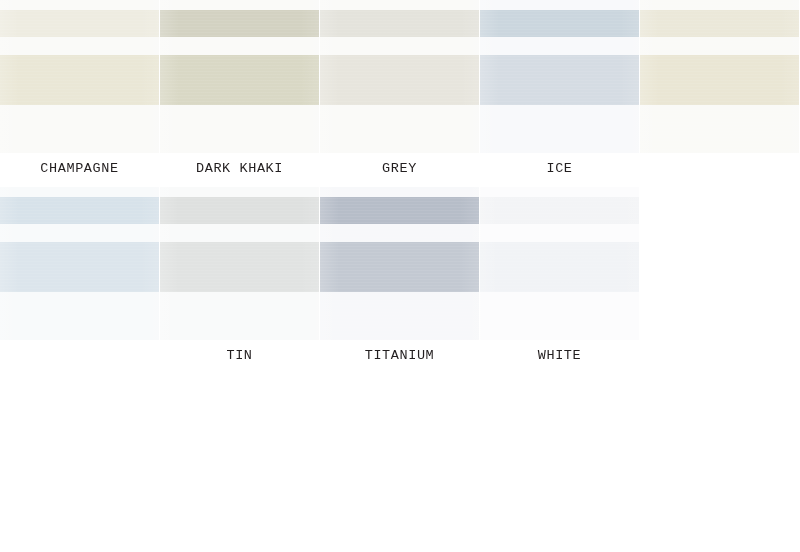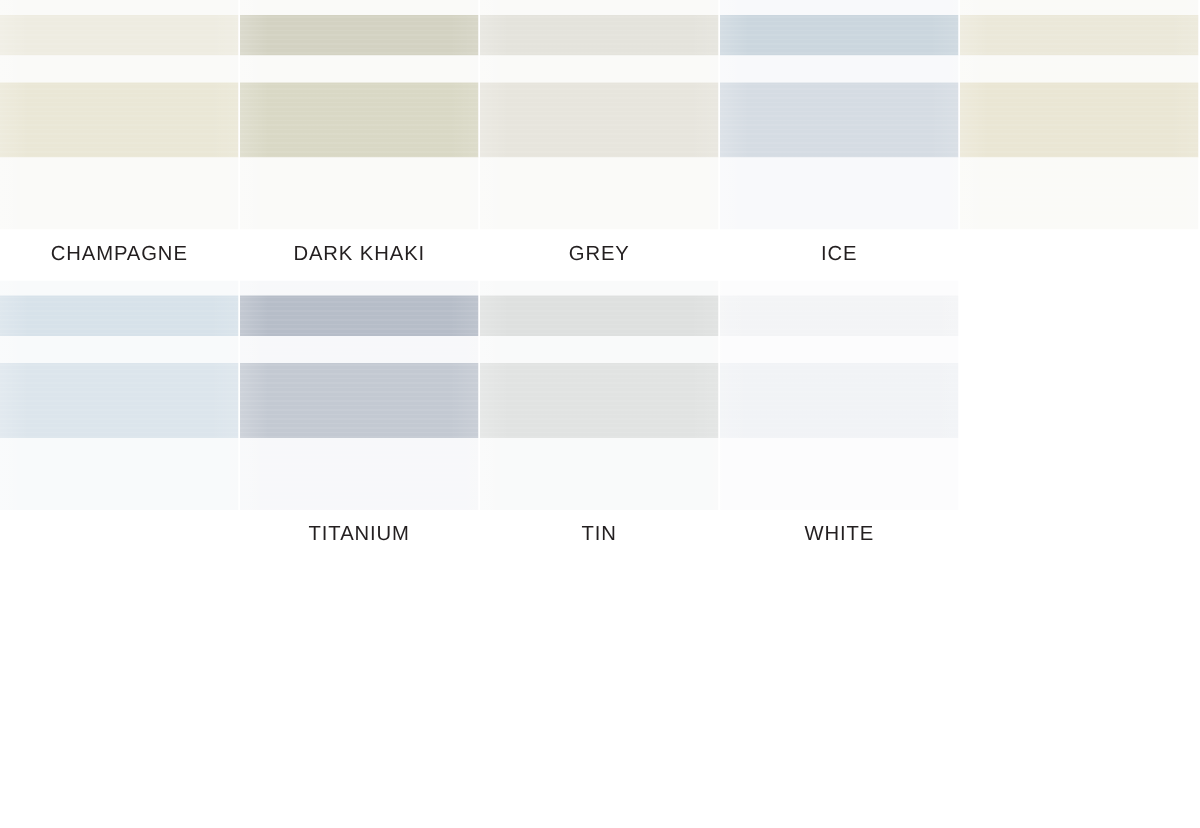--- a/index.html
+++ b/index.html
@@ -88,20 +88,21 @@
 
   .swatch-label {
     text-align: center;
     font-size: 13.5px;
     letter-spacing: 0.6px;
     color: #231f20;
     padding-top: 9px;
     padding-bottom: 9px;
     line-height: 1;
     white-space: nowrap;
+    font-family: Liberation Mono, monospace;
   }
 </style>
 </head>
 <body>
 
 <div id="swatch-grid">
     <div class="swatch-cell">
       <div class="swatch-sample">
         <div class="band band-top-white" style="background: rgb(250, 250, 248);"></div>
         <div class="band band-thin" style="background: rgb(238, 236, 225);"></div>
@@ -166,44 +167,44 @@
         <div class="band band-thin" style="background: rgb(215, 226, 234);"></div>
         <div class="band band-gap-white" style="background: rgb(248, 250, 251);"></div>
         <div class="band band-thick" style="background: rgb(220, 229, 236);"></div>
         <div class="band band-bottom-white" style="background: rgb(248, 250, 251);"></div>
         <div class="weave"></div>
         <div class="sheen"></div>
       </div>
     </div>
     <div class="swatch-cell">
       <div class="swatch-sample">
+        <div class="band band-top-white" style="background: rgb(249, 250, 250);"></div>
+        <div class="band band-thin" style="background: rgb(222, 224, 223);"></div>
+        <div class="band band-gap-white" style="background: rgb(249, 250, 250);"></div>
+        <div class="band band-thick" style="background: rgb(225, 227, 226);"></div>
+        <div class="band band-bottom-white" style="background: rgb(249, 250, 250);"></div>
+        <div class="weave"></div>
+        <div class="sheen"></div>
+      </div>
+      <div class="swatch-label">TIN</div>
+    </div>
+    <div class="swatch-cell">
+      <div class="swatch-sample">
         <div class="band band-top-white" style="background: rgb(247, 248, 250);"></div>
         <div class="band band-thin" style="background: rgb(182, 189, 200);"></div>
         <div class="band band-gap-white" style="background: rgb(247, 248, 250);"></div>
         <div class="band band-thick" style="background: rgb(195, 201, 210);"></div>
         <div class="band band-bottom-white" style="background: rgb(247, 248, 250);"></div>
         <div class="weave"></div>
         <div class="sheen"></div>
       </div>
       <div class="swatch-label">TITANIUM</div>
     </div>
     <div class="swatch-cell">
       <div class="swatch-sample">
-        <div class="band band-top-white" style="background: rgb(249, 250, 250);"></div>
-        <div class="band band-thin" style="background: rgb(222, 224, 223);"></div>
-        <div class="band band-gap-white" style="background: rgb(249, 250, 250);"></div>
-        <div class="band band-thick" style="background: rgb(225, 227, 226);"></div>
-        <div class="band band-bottom-white" style="background: rgb(249, 250, 250);"></div>
-        <div class="weave"></div>
-        <div class="sheen"></div>
-      </div>
-      <div class="swatch-label">TIN</div>
-    </div>
-    <div class="swatch-cell">
-      <div class="swatch-sample">
         <div class="band band-top-white" style="background: rgb(252, 252, 253);"></div>
         <div class="band band-thin" style="background: rgb(243, 244, 246);"></div>
         <div class="band band-gap-white" style="background: rgb(252, 252, 253);"></div>
         <div class="band band-thick" style="background: rgb(241, 243, 246);"></div>
         <div class="band band-bottom-white" style="background: rgb(252, 252, 253);"></div>
         <div class="weave"></div>
         <div class="sheen"></div>
       </div>
       <div class="swatch-label">WHITE</div>
     </div>

